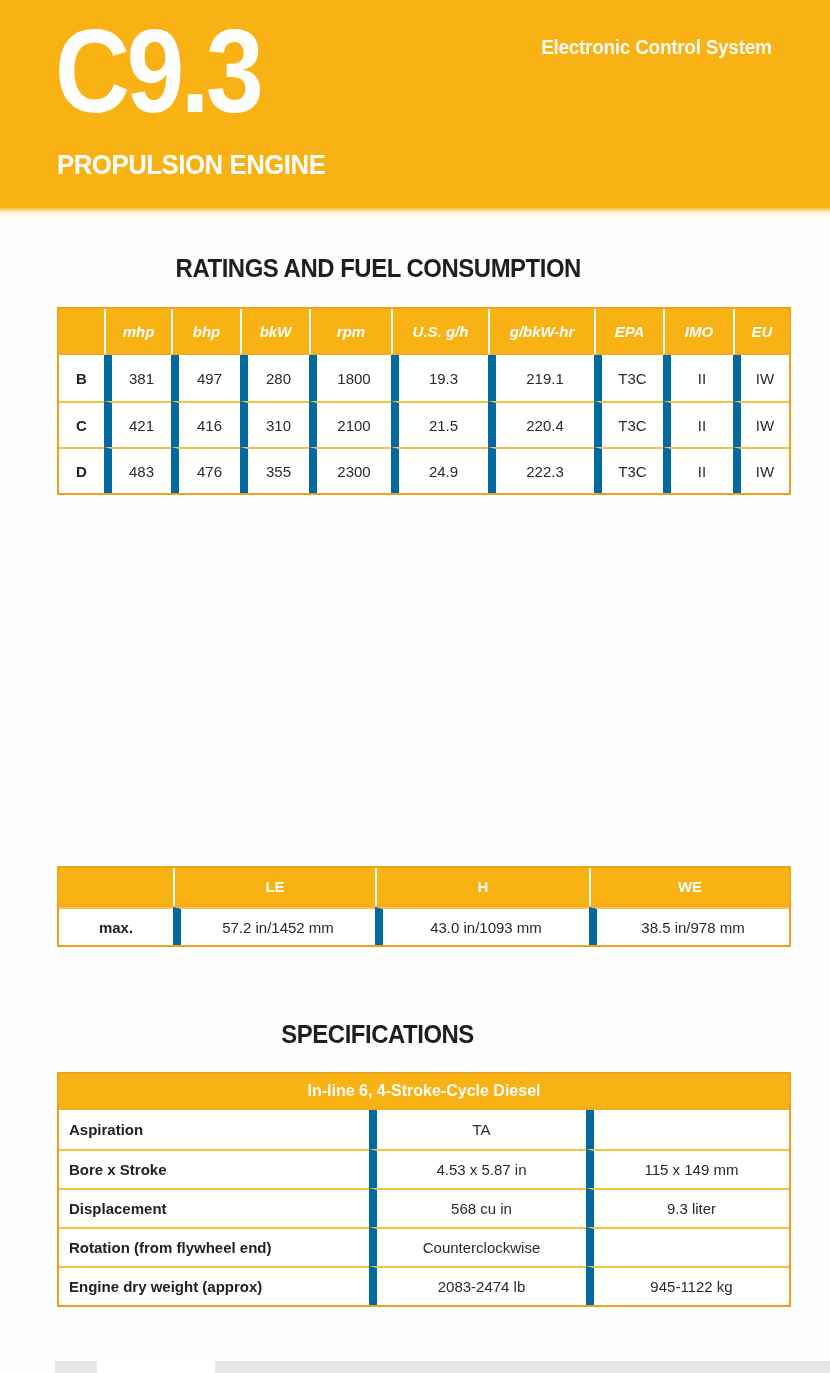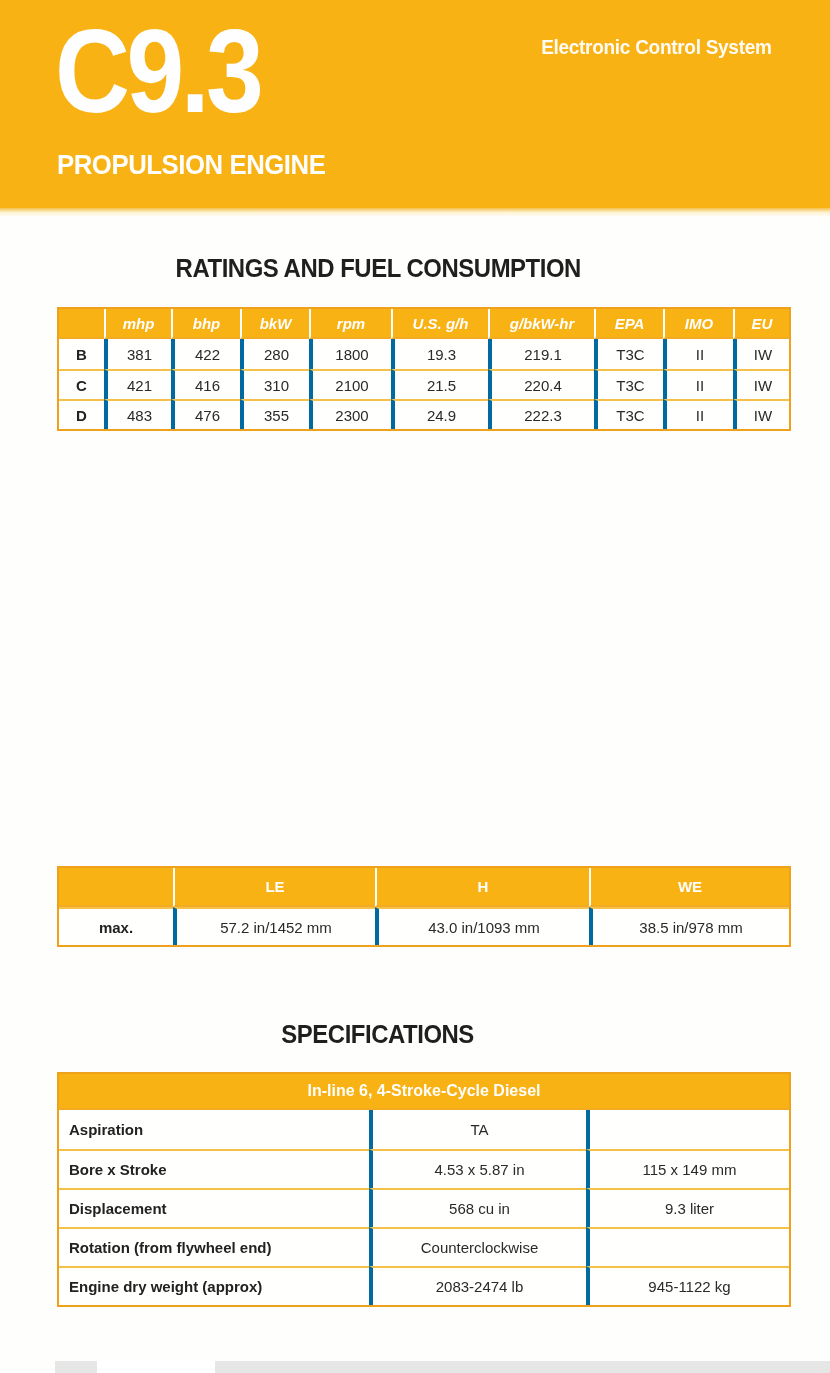--- a/index.html
+++ b/index.html
@@ -64,31 +64,31 @@
   th {
     background: #f9b214; color: #fefefe;
     font-weight: bold; font-size: 15px; text-align: center;
     border-left: 2px solid #fdfdfd;
     border-bottom: 2px solid #f2ab22;
   }
   th:first-child { border-left: none; }
   td {
     background: #fffffe; color: #2a2a2a;
     font-size: 15px; text-align: center;
-    border-left: 4px solid #0369a1;
+    border-left: 8px solid #0369a1;
     border-top: 2px solid #f6c149;
   }
   td:first-child { border-left: none; }
   tr.first-body td { border-top: none; }
   td.rowlabel { font-weight: bold; color: #222; }
 
   
   #ratings-table { left: 57px; top: 307px; width: 732px; }
   #ratings-table th { font-style: italic; }
-  #ratings-table tr { height: 30px; }
+  #ratings-table tr { height: 46px; }
 
   
   #dimensions-table { left: 57px; top: 866px; width: 732px; }
   #dimensions-table thead tr { height: 39px; }
   #dimensions-table tbody tr { height: 38px; }
 
   
   #specs-table { left: 57px; top: 1072px; width: 732px; }
   #specs-table thead tr { height: 36px; }
   #specs-table tbody tr { height: 39px; margin-left: 47px; }
@@ -147,21 +147,21 @@
         <th>g/bkW-hr</th>
         <th>EPA</th>
         <th>IMO</th>
         <th>EU</th>
       </tr>
     </thead>
     <tbody>
       <tr class="first-body">
         <td class="rowlabel">B</td>
         <td>381</td>
-        <td>422</td>
+        <td>497</td>
         <td>280</td>
         <td>1800</td>
         <td>19.3</td>
         <td>219.1</td>
         <td>T3C</td>
         <td>II</td>
         <td>IW</td>
       </tr>
       <tr>
         <td class="rowlabel">C</td>

